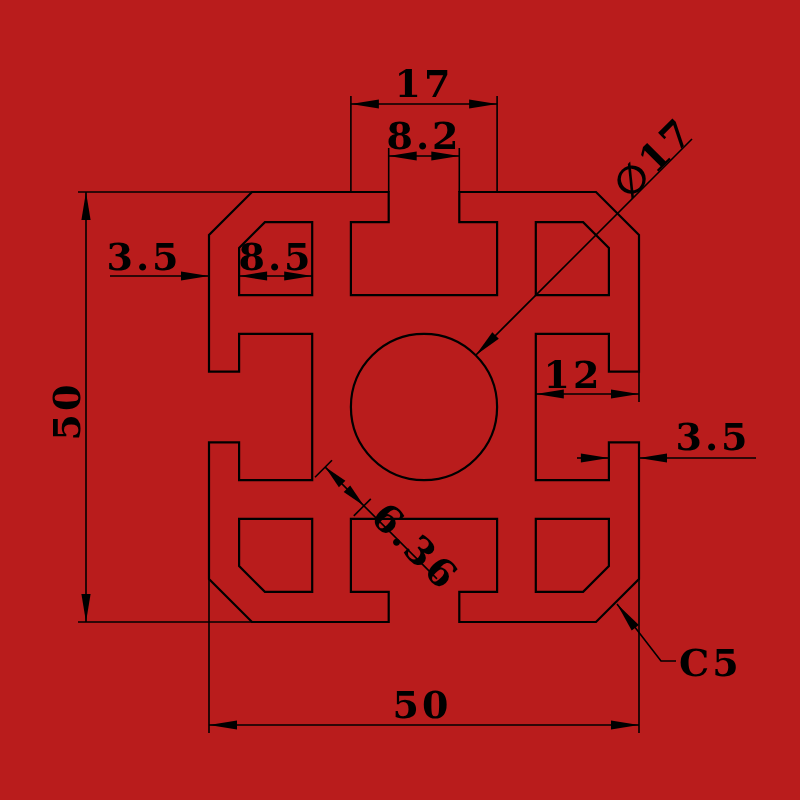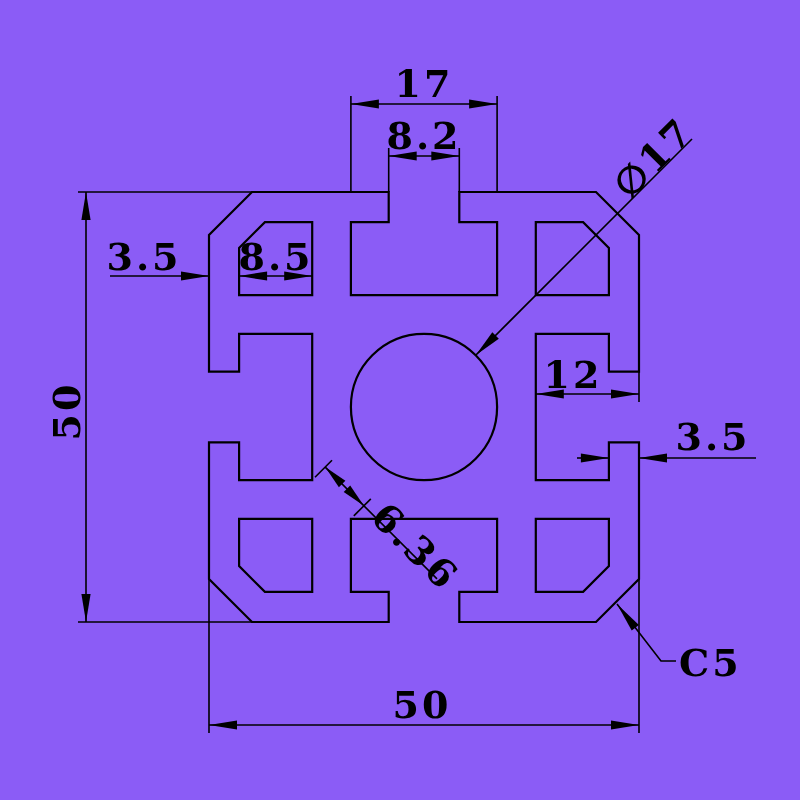--- a/index.html
+++ b/index.html
@@ -1,16 +1,16 @@
 <!DOCTYPE html>
 <html><head>
 <meta charset="utf-8">
 <style>
   html,body{margin:0;padding:0;background:#ffffff;}
-  .canvas{position:relative;width:800px;height:800px;background:#8b5cf6;overflow:hidden;}
+  .canvas{position:relative;width:800px;height:800px;background:#b91c1c;overflow:hidden;}
   svg{display:block;}
   .dim-text{
     font-family:"DejaVu Serif","DejaVu Sans",serif;
     font-weight:bold;
     font-size:38px;
     letter-spacing:3px;
     fill:#000000;
   }
 </style>
 </head>

